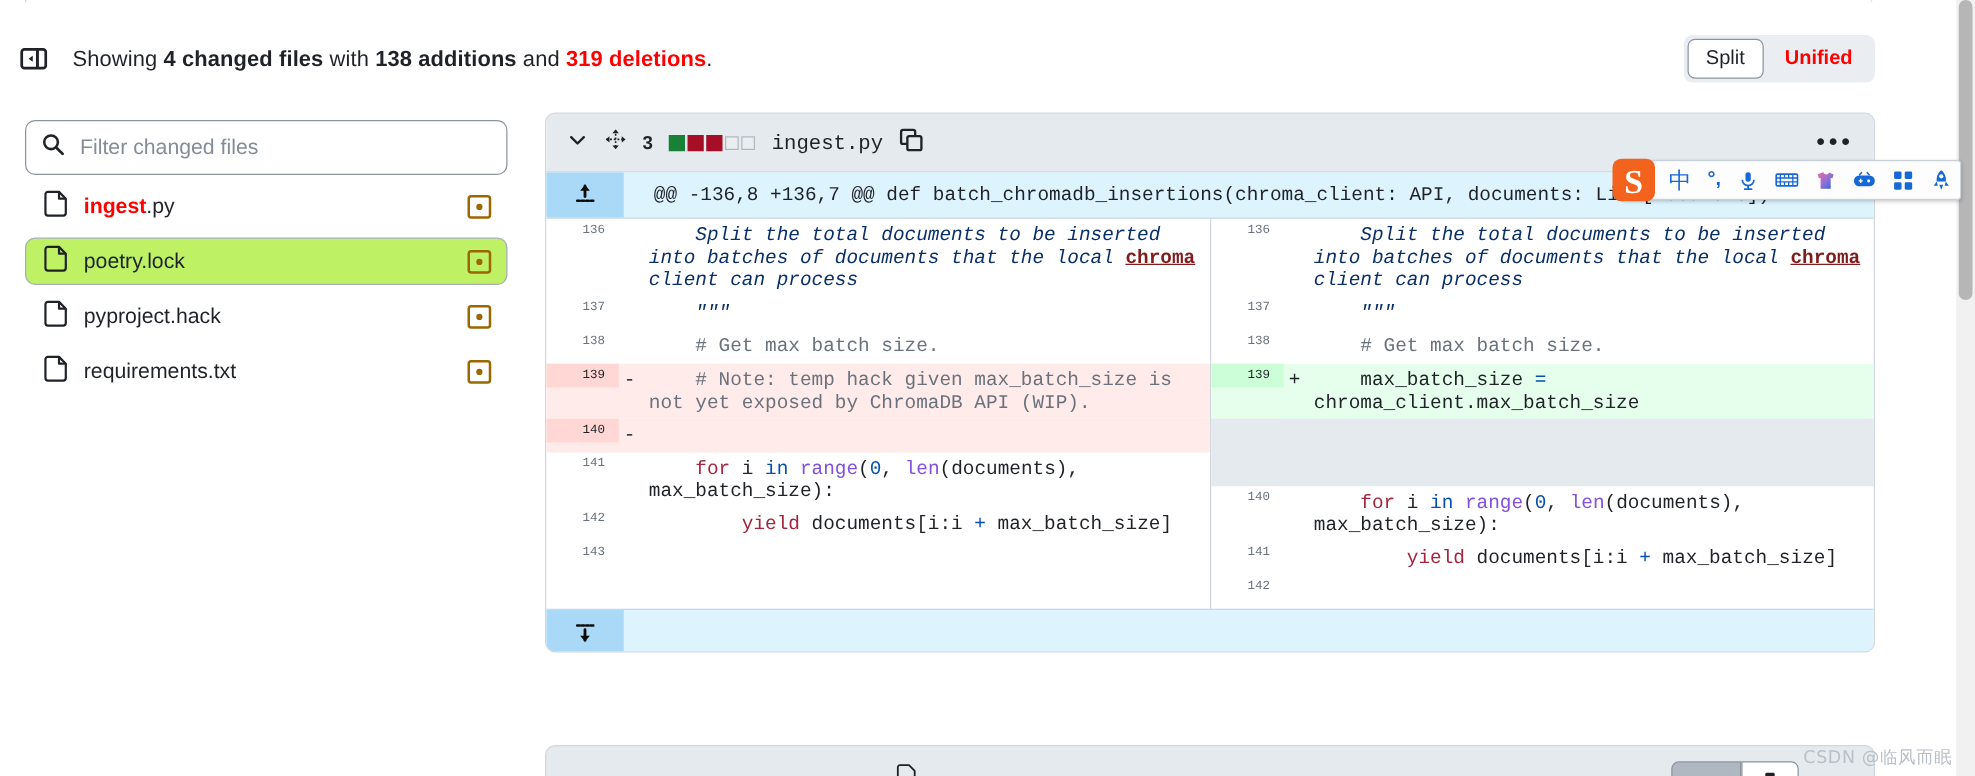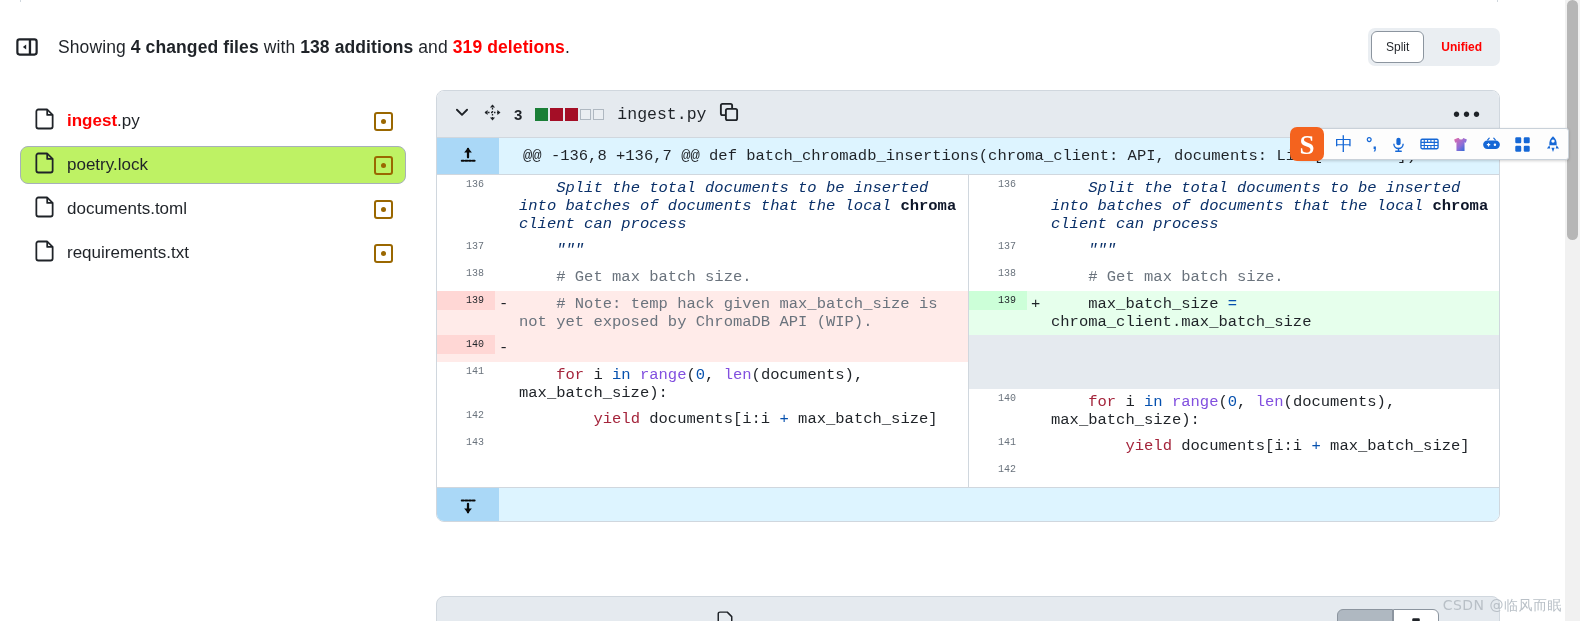--- a/index.html
+++ b/index.html
@@ -38,21 +38,21 @@
   .summary b { font-weight: 700; color: #1f2328; }
   .summary .del { font-weight: 700; color: #ff0000; }
 
   .viewtoggle {
     position: absolute; right: 80px; top: 28px;
     background: #eaeef2; border-radius: 7px; height: 38px;
     display: flex; align-items: center; padding: 3px; gap: 2px;
   }
   .viewtoggle .seg {
     height: 32px; padding: 0 14px; display: flex; align-items: center;
-    font-size: 12px; border-radius: 6px; cursor: pointer; border: 1px solid transparent;
+    font-size: 16px; border-radius: 6px; cursor: pointer; border: 1px solid transparent;
     color: #1f2328;
     text-align: center;
   }
   .viewtoggle .seg.active { background: #fff; border-color: #8c959f; }
   .viewtoggle .seg.flag { color: #ff0000; font-weight: 700; }
 
   
   .pagescroll { position: absolute; right: 0; top: 0; width: 15px; height: 621px; background: #f1f1f1; }
   .pagescroll .thumb { position: absolute; right: 2px; top: 0; width: 11px; height: 240px; background: #b6b6b6; border-radius: 6px; }
 
@@ -126,21 +126,21 @@
   .code { flex: 1; padding: 4px 8px 4px 0; white-space: pre-wrap; word-break: break-word; color: #1f2328; }
   .cl.del { background: #ffebe9; }
   .cl.del .ln { background: #ffd7d5; color: #1f2328; }
   .cl.add { background: #e6ffec; }
   .cl.add .ln { background: #ccffd8; color: #1f2328; }
   .cl.empty { background: #e5eaef; min-height: 54px; }
   .cl.empty .ln { background: #e5eaef; }
 
   
   .s-str { color: #0a3069; font-style: italic; }
-  .s-hl  { color: #0f172a; font-weight: 700; }
+  .s-hl  { color: #7f1d1d; font-weight: 700; text-decoration: underline; }
   .s-cmt { color: #6a737d; }
   .s-kw  { color: #a4243b; }
   .s-kw2 { color: #0550ae; }
   .s-fn  { color: #8250df; }
   .s-num { color: #0550ae; }
   .s-op  { color: #0550ae; }
 
   .footrow { display: flex; background: #ddf4ff; border-top: 1px solid #d0d7de; height: 34px; }
   .footrow .expandbtn { width: 62px; }
   .footrow .fill { flex: 1; }
@@ -204,20 +204,29 @@
   <div class="viewtoggle">
     <div class="seg active">Split</div>
     <div class="seg flag">Unified</div>
   </div>
 
   <div class="pagescroll">
     <div class="thumb"></div>
   </div>
 
   <div class="filesbar">
+    <div class="filter">
+      <span>
+        <svg width="19" height="19" viewBox="0 0 16 16">
+            <circle cx="6.6" cy="6.6" r="4.6" fill="none" stroke="#1f2328" stroke-width="1.7"></circle>
+            <line x1="10.2" y1="10.2" x2="14.4" y2="14.4" stroke="#1f2328" stroke-width="1.9" stroke-linecap="round"></line>
+          </svg>
+      </span>
+      <input type="text" placeholder="Filter changed files" style="">
+    </div>
 
     <div class="fileitem">
       <span>
         <svg width="19" height="22" viewBox="0 0 14 16">
             <path d="M9 1H2.5A1.5 1.5 0 0 0 1 2.5v11A1.5 1.5 0 0 0 2.5 15h9a1.5 1.5 0 0 0 1.5-1.5V5L9 1z" fill="none" stroke="#1f2328" stroke-width="1.3" stroke-linejoin="round"></path>
             <path d="M9 1v4h4" fill="none" stroke="#1f2328" stroke-width="1.3" stroke-linejoin="round"></path>
           </svg>
       </span>
       <span class="fname"><span class="hl">ingest</span><span>.py</span></span>
       <span class="statusbox">
@@ -238,21 +247,21 @@
         </span>
     </div>
 
     <div class="fileitem">
       <span>
         <svg width="19" height="22" viewBox="0 0 14 16">
             <path d="M9 1H2.5A1.5 1.5 0 0 0 1 2.5v11A1.5 1.5 0 0 0 2.5 15h9a1.5 1.5 0 0 0 1.5-1.5V5L9 1z" fill="none" stroke="#1f2328" stroke-width="1.3" stroke-linejoin="round"></path>
             <path d="M9 1v4h4" fill="none" stroke="#1f2328" stroke-width="1.3" stroke-linejoin="round"></path>
           </svg>
       </span>
-      <span class="fname"><span class="hl"></span><span>documents.toml</span></span>
+      <span class="fname"><span class="hl"></span><span>pyproject.hack</span></span>
       <span class="statusbox">
           <i></i>
         </span>
     </div>
 
     <div class="fileitem">
       <span>
         <svg width="19" height="22" viewBox="0 0 14 16">
             <path d="M9 1H2.5A1.5 1.5 0 0 0 1 2.5v11A1.5 1.5 0 0 0 2.5 15h9a1.5 1.5 0 0 0 1.5-1.5V5L9 1z" fill="none" stroke="#1f2328" stroke-width="1.3" stroke-linejoin="round"></path>
             <path d="M9 1v4h4" fill="none" stroke="#1f2328" stroke-width="1.3" stroke-linejoin="round"></path>

